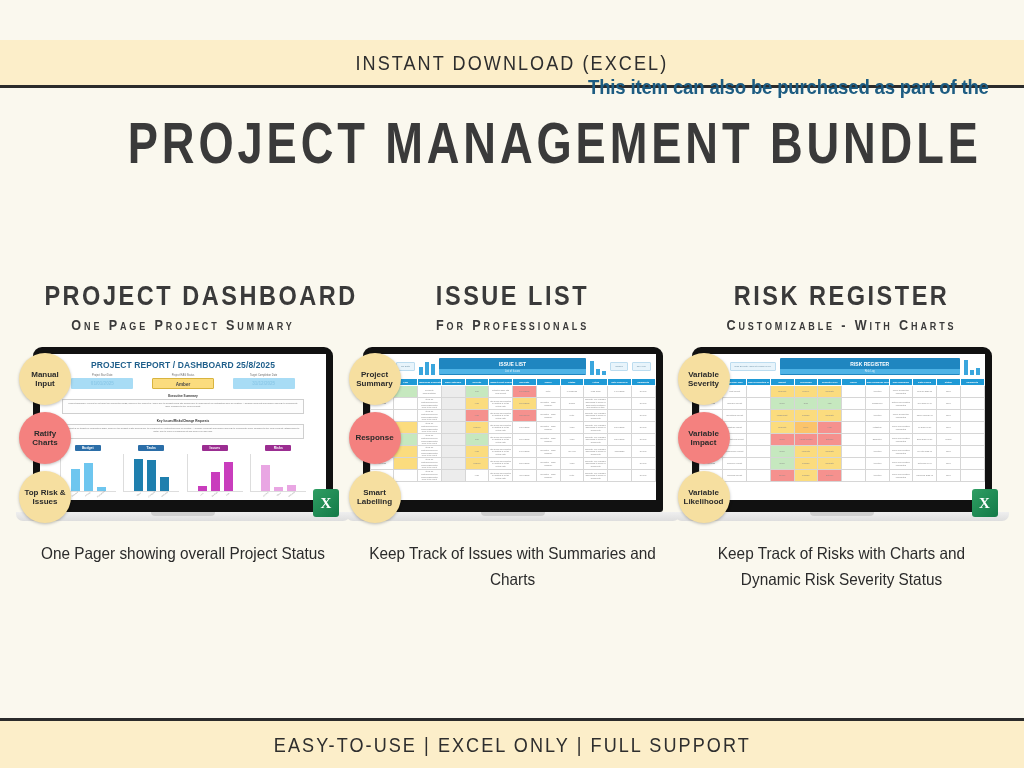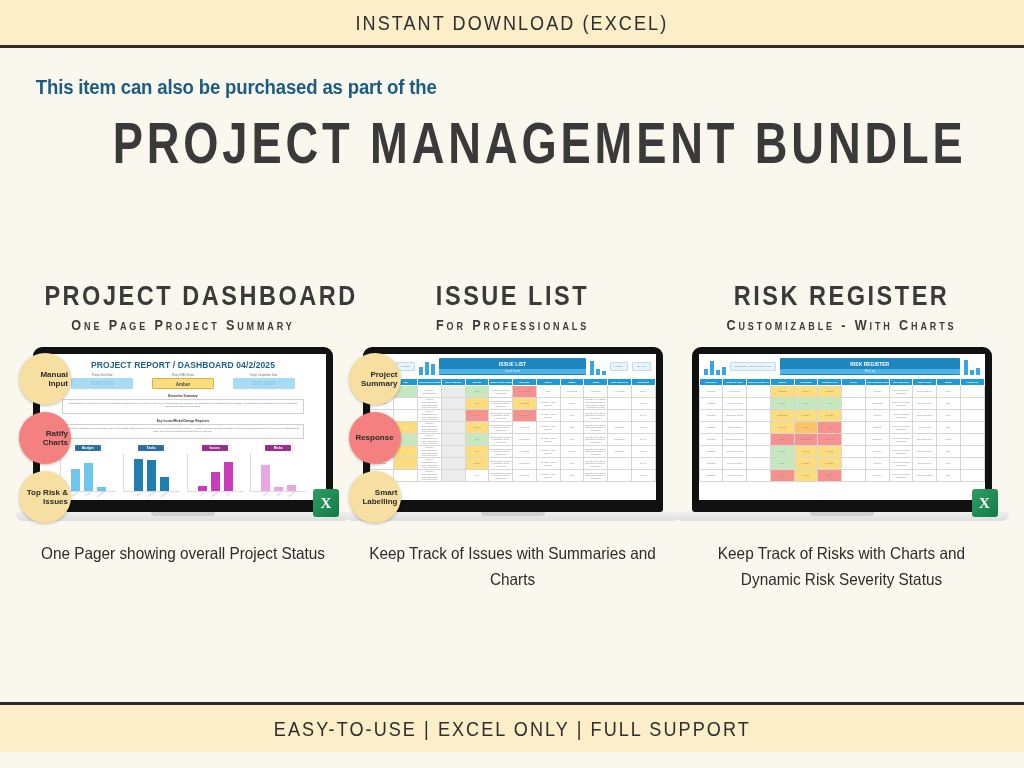--- a/index.html
+++ b/index.html
@@ -16,48 +16,50 @@
 
   
   .banner {
     position: absolute;
     left: 0;
     width: 1024px;
     background: #fceec9;
     display: flex;
     align-items: center;
     justify-content: center;
+    margin-top: 40px;
   }
   .banner-top {
     top: 0;
     height: 48px;
     border-bottom: 3px solid #2b2b2b;
   }
   .banner-bottom {
-    bottom: 16px;
+    bottom: 0;
     height: 50px;
     border-top: 3px solid #2b2b2b;
   }
   .banner-text {
     font-family: "Liberation Sans Narrow", "Liberation Sans", sans-serif;
     font-size: 21px;
     letter-spacing: 2.4px;
     color: #2e2e2e;
     font-weight: 400;
     transform: scaleX(0.86);
     white-space: nowrap;
   }
 
   
   .headline-wrap {
     position: absolute;
     top: 48px;
     left: 0;
     width: 1024px;
-    text-align: left;
+    text-align: right;
+    padding-left: 17px;
   }
   .subhead {
     margin-top: 28px;
     font-size: 20px;
     font-weight: bold;
     color: #1d5c82;
     letter-spacing: -0.2px;
     transform: scaleX(0.93);
   }
   .bigtitle {
@@ -185,21 +187,21 @@
     flex-direction: column;
     gap: 7px;
   }
   .badge {
     width: 52px;
     height: 52px;
     border-radius: 50%;
     display: flex;
     align-items: center;
     justify-content: center;
-    text-align: right;
+    text-align: center;
     font-size: 8px;
     font-weight: bold;
     color: #2b2b2b;
     line-height: 1.15;
     padding: 3px;
     box-shadow: 0 1px 3px rgba(0,0,0,0.25);
   }
   .badge.cream { background: #f6dfa0; }
   .badge.pink  { background: #f4817f; }
 
@@ -298,21 +300,21 @@
     <div class="laptop">
       <div class="badge-col">
         <div class="badge cream">Manual Input</div>
         <div class="badge pink">Ratify Charts</div>
         <div class="badge cream">Top Risk &amp; Issues</div>
       </div>
 
       <div class="laptop-screen">
         <div class="laptop-inner">
           <div class="ss">
-            <div class="dash-title">PROJECT REPORT / DASHBOARD 04/2/2025</div>
+            <div class="dash-title">PROJECT REPORT / DASHBOARD 25/8/2025</div>
             <div class="dash-boxes">
               <div class="dbox">
                 <div class="dbox-lbl">Project Start Date</div>
                 <div class="dbox-val blue">01/01/2025</div>
               </div>
               <div class="dbox">
                 <div class="dbox-lbl">Project RAG Status</div>
                 <div class="dbox-val amber">Amber</div>
               </div>
               <div class="dbox">
@@ -571,20 +573,25 @@
     </div>
 
     <div class="card-caption">Keep Track of Issues with Summaries and Charts</div>
   </div>
 
   <div class="card">
     <div class="card-title">RISK REGISTER</div>
     <div class="card-sub">Customizable - With Charts</div>
 
     <div class="laptop">
+      <div class="badge-col">
+        <div class="badge cream">Variable Severity</div>
+        <div class="badge pink">Variable Impact</div>
+        <div class="badge cream">Variable Likelihood</div>
+      </div>
 
       <div class="laptop-screen">
         <div class="laptop-inner">
           <div class="ss">
             <div class="sheet-toolbar">
               <span class="tiny-chart" id="risk-mini-a">
                   <i style="height: 6px;"></i>
                   <i style="height: 14px;"></i>
                   <i style="height: 5px;"></i>
                   <i style="height: 8px;"></i>

